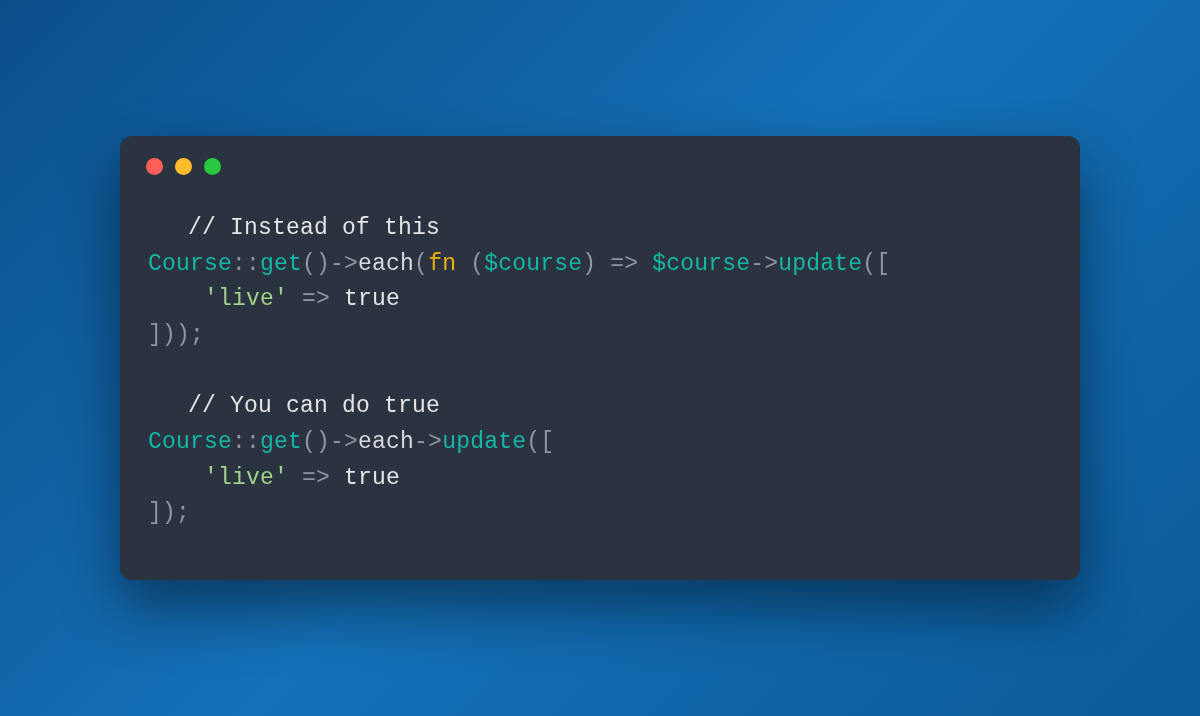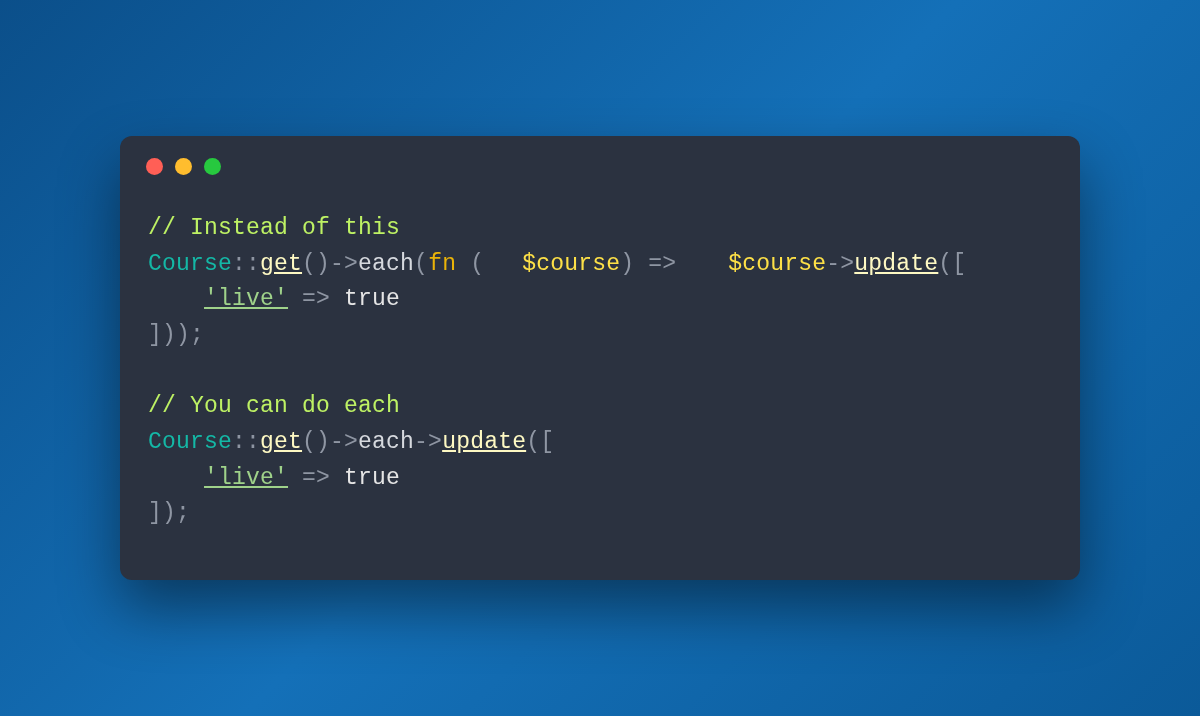--- a/index.html
+++ b/index.html
@@ -39,44 +39,44 @@
 
   .code {
     padding: 28px 28px 48px 28px;
     font-size: 23px;
     line-height: 1.55;
     white-space: pre;
     color: #c6ccd5;
     letter-spacing: 0.2px;
   }
 
-  .tok-comment { color: #bef264; }
+  .tok-comment { color: #e5e5e5; margin-left: 40px; }
   .tok-class   { color: #14b8a6; }  
   .tok-scope   { color: #8e95a2; }  
-  .tok-func    { color: #fef9c3; text-decoration: underline; }  
+  .tok-func    { color: #14b8a6; }  
   .tok-punc    { color: #8f96a3; }  
   .tok-arrow   { color: #8f96a3; }  
   .tok-kw      { color: #eab308; }  
-  .tok-var     { color: #fde047; margin-left: 38px; }  
-  .tok-str     { color: #9fd28a; text-decoration: underline; }  
+  .tok-var     { color: #14b8a6; }  
+  .tok-str     { color: #9fd28a; }  
   .tok-bool    { color: #e5e5e5; }  
   .tok-white   { color: #d6d9de; font-family: Liberation Mono, monospace; }  
 </style>
 </head>
 <body>
 
 <div class="window">
   <div class="titlebar">
     <span class="dot red"></span>
     <span class="dot yellow"></span>
     <span class="dot green"></span>
   </div>
 
   <div class="code"><span class="tok-comment">// Instead of this</span>
 <span class="tok-class">Course</span><span class="tok-scope">::</span><span class="tok-func">get</span><span class="tok-punc">(</span><span class="tok-punc">)</span><span class="tok-arrow">-&gt;</span><span class="tok-white">each</span><span class="tok-punc">(</span><span class="tok-kw">fn</span><span> </span><span class="tok-punc">(</span><span class="tok-var">$course</span><span class="tok-punc">)</span><span> </span><span class="tok-arrow">=&gt;</span><span> </span><span class="tok-var">$course</span><span class="tok-arrow">-&gt;</span><span class="tok-func">update</span><span class="tok-punc">(</span><span class="tok-punc">[</span>
     <span class="tok-str">'live'</span><span> </span><span class="tok-arrow">=&gt;</span><span> </span><span class="tok-bool">true</span>
 <span class="tok-punc">]</span><span class="tok-punc">)</span><span class="tok-punc">)</span><span class="tok-punc">;</span>
 
-<span class="tok-comment">// You can do each</span>
+<span class="tok-comment">// You can do true</span>
 <span class="tok-class">Course</span><span class="tok-scope">::</span><span class="tok-func">get</span><span class="tok-punc">(</span><span class="tok-punc">)</span><span class="tok-arrow">-&gt;</span><span class="tok-white">each</span><span class="tok-arrow">-&gt;</span><span class="tok-func">update</span><span class="tok-punc">(</span><span class="tok-punc">[</span>
     <span class="tok-str">'live'</span><span> </span><span class="tok-arrow">=&gt;</span><span> </span><span class="tok-bool">true</span>
 <span class="tok-punc">]</span><span class="tok-punc">)</span><span class="tok-punc">;</span></div>
 </div>
 
 </body></html>

